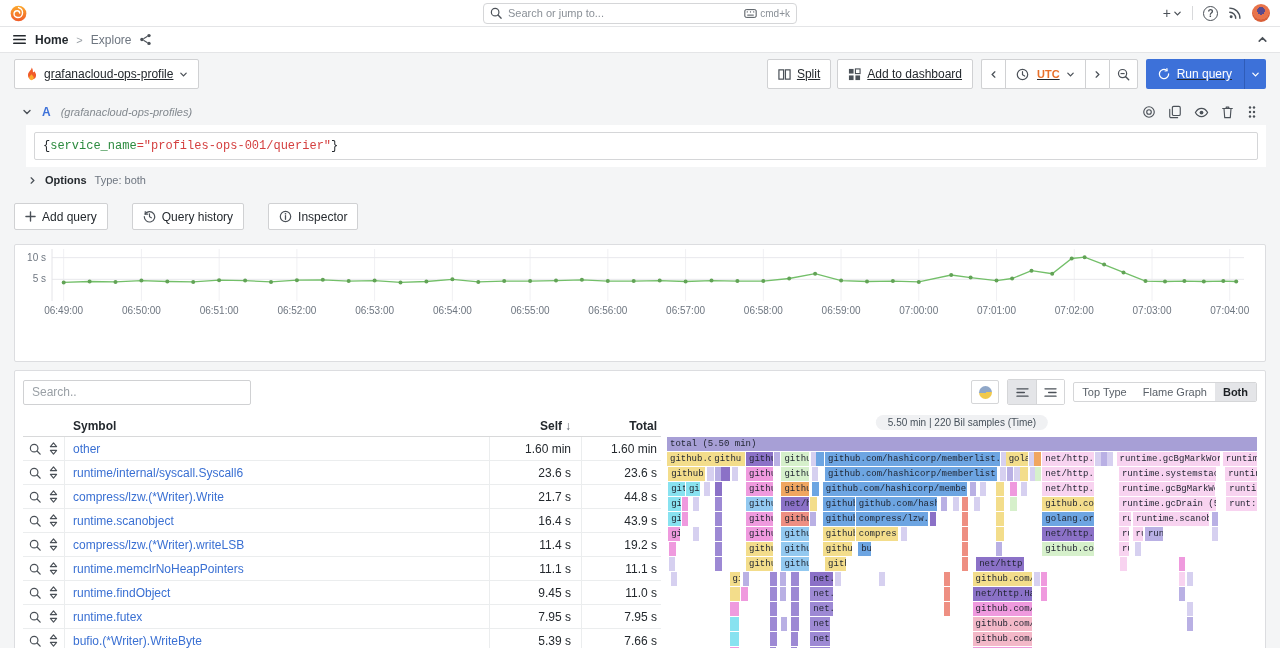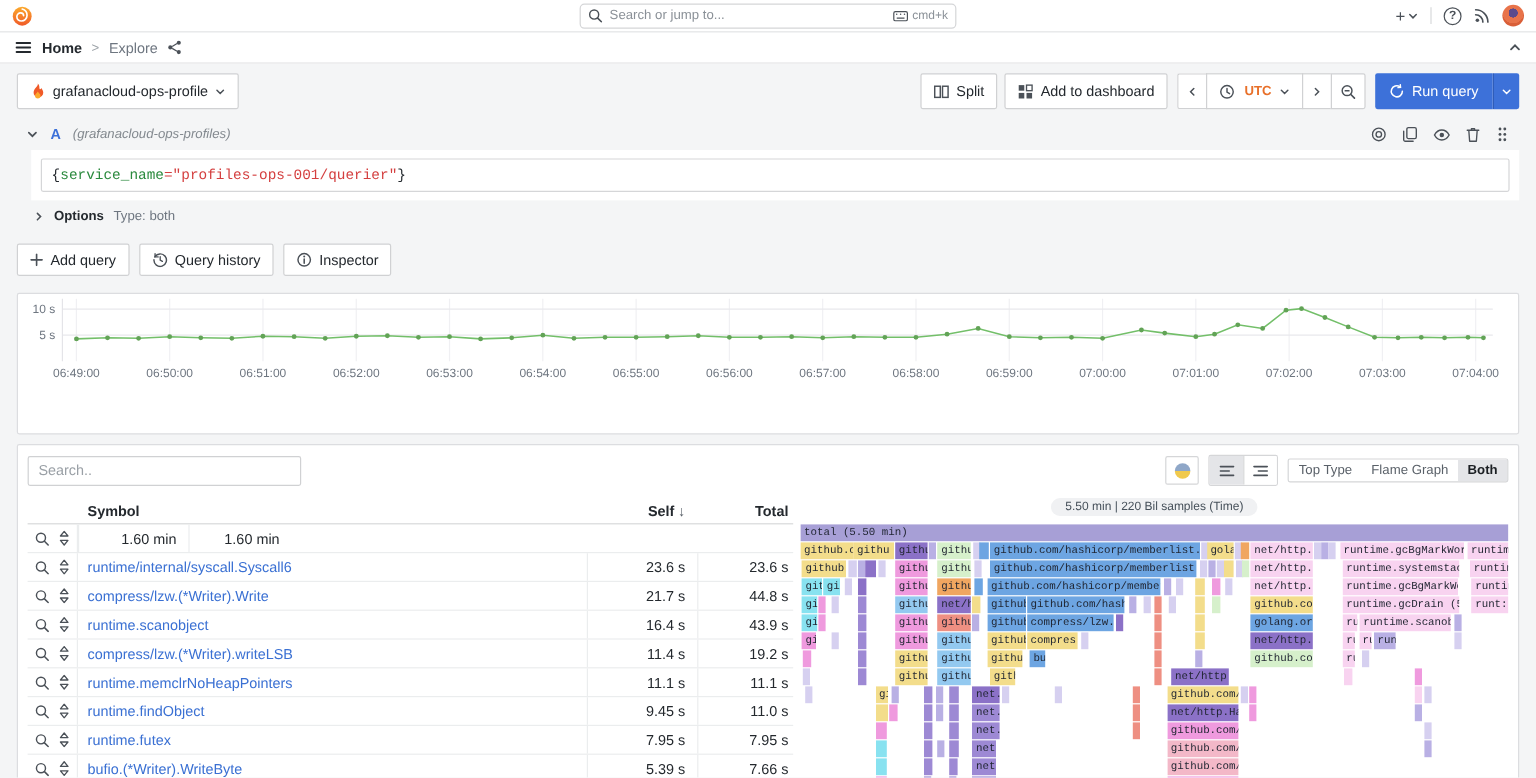--- a/index.html
+++ b/index.html
@@ -28,21 +28,21 @@
   .crumbbar { height:26px; background:#fff; border-bottom:1px solid #e4e5e7;
     display:flex; align-items:center; padding:0 12px; gap:8px; }
   .crumb-home { font-weight:600; font-size:12px; cursor:pointer; }
   .crumb-sep { color:#9aa0a6; font-size:11px; }
   .crumb-page { color:#6e7680; font-size:12px; cursor:pointer; }
   .crumb-right { margin-left:auto; }
 
   
   .content { padding:4px 14px 0 14px; }
 
-  .toolbar { margin-top:2px; height:32px; display:flex; align-items:flex-end; }
+  .toolbar { margin-top:2px; height:32px; display:flex; align-items:flex-start;text-decoration:underline; }
   .btn { display:inline-flex; align-items:center; gap:6px; height:30px; padding:0 10px;
     background:#fff; border:1px solid #d0d1d3; border-radius:2px; font-size:12px; color:#24292e; cursor:pointer; }
   .ds-btn { font-weight:500; }
   .tb-spacer { flex:1; }
   .grp { display:flex; }
   .grp .btn { border-radius:0; border-right-width:0; }
   .grp .btn:first-child { border-radius:2px 0 0 2px; }
   .grp .btn:last-child { border-radius:0 2px 2px 0; border-right-width:1px; }
   .utc { color:#e8702a; font-size:11px; font-weight:600; margin-left:2px; }
   .run-btn { display:flex; margin-left:8px; cursor:pointer; }
@@ -62,21 +62,21 @@
   .ptype-btn { display:flex; align-items:center; gap:8px; background:#e9eaec; border-radius:2px;
     height:28px; padding:0 10px; font-weight:600; font-size:12px; cursor:pointer; white-space:nowrap; }
   .qinput { flex:1; height:28px; border:1px solid #d5d6d8; border-radius:2px; background:#fff;
     display:flex; align-items:center; padding:0 8px; font-family:"Liberation Mono", monospace; font-size:12px; cursor:text; }
   .tok-key { color:#2b8a3e; }
   .tok-val { color:#d43f3f; }
   .qopts { height:26px; display:flex; align-items:center; gap:8px; padding:0 8px 0 14px; font-size:11px; }
   .qopts .lbl { font-weight:600; }
   .qopts .sum { color:#6e7680; }
 
-  .actionrow { margin:10px 0 0 0; display:flex; gap:8px; }
+  .actionrow { margin:10px 0 0 0; display:flex; gap:24px; }
   .actionrow .btn { height:27px; font-size:12px; }
 
   
   .panel { background:#fff; border:1px solid #dcdde0; border-radius:2px; }
   .graph-panel { margin-top:14px; height:118px; }
   .panel-head { display:flex; align-items:center; padding:4px 8px 0 8px; }
   .panel-title { font-size:12px; font-weight:500; }
   .radio-group { margin-left:auto; display:flex; border:1px solid #d5d6d8; border-radius:2px;
     background:#fff; font-size:11px; color:#5a6169; overflow:hidden; }
   .radio-item { padding:3px 8px; cursor:pointer; white-space:nowrap; }
@@ -492,20 +492,23 @@
             <div class="tt-row">
               <span class="c-icons">
                 <svg width="12" height="12" viewBox="0 0 14 14" class="ic">
                   <circle cx="6" cy="6" r="4.4" fill="none" stroke="currentColor" stroke-width="1.4"></circle>
                   <line x1="9.4" y1="9.4" x2="13" y2="13" stroke="currentColor" stroke-width="1.5" stroke-linecap="round"></line>
                 </svg>
                 <svg width="11" height="13" viewBox="0 0 12 14" class="ic">
                   <path d="M6 0.8L9.4 5H2.6z" fill="none" stroke="currentColor" stroke-width="1.2" stroke-linejoin="round"></path>
                   <path d="M6 13.2L9.4 9H2.6z" fill="none" stroke="currentColor" stroke-width="1.2" stroke-linejoin="round"></path>
                 </svg>
+              </span>
+              <span class="c-sym">
+                <a>other</a>
               </span>
               <span class="c-self">1.60 min</span>
               <span class="c-total">1.60 min</span>
             </div>
             <div class="tt-row">
               <span class="c-icons">
                 <svg width="12" height="12" viewBox="0 0 14 14" class="ic">
                   <circle cx="6" cy="6" r="4.4" fill="none" stroke="currentColor" stroke-width="1.4"></circle>
                   <line x1="9.4" y1="9.4" x2="13" y2="13" stroke="currentColor" stroke-width="1.5" stroke-linecap="round"></line>
                 </svg>

